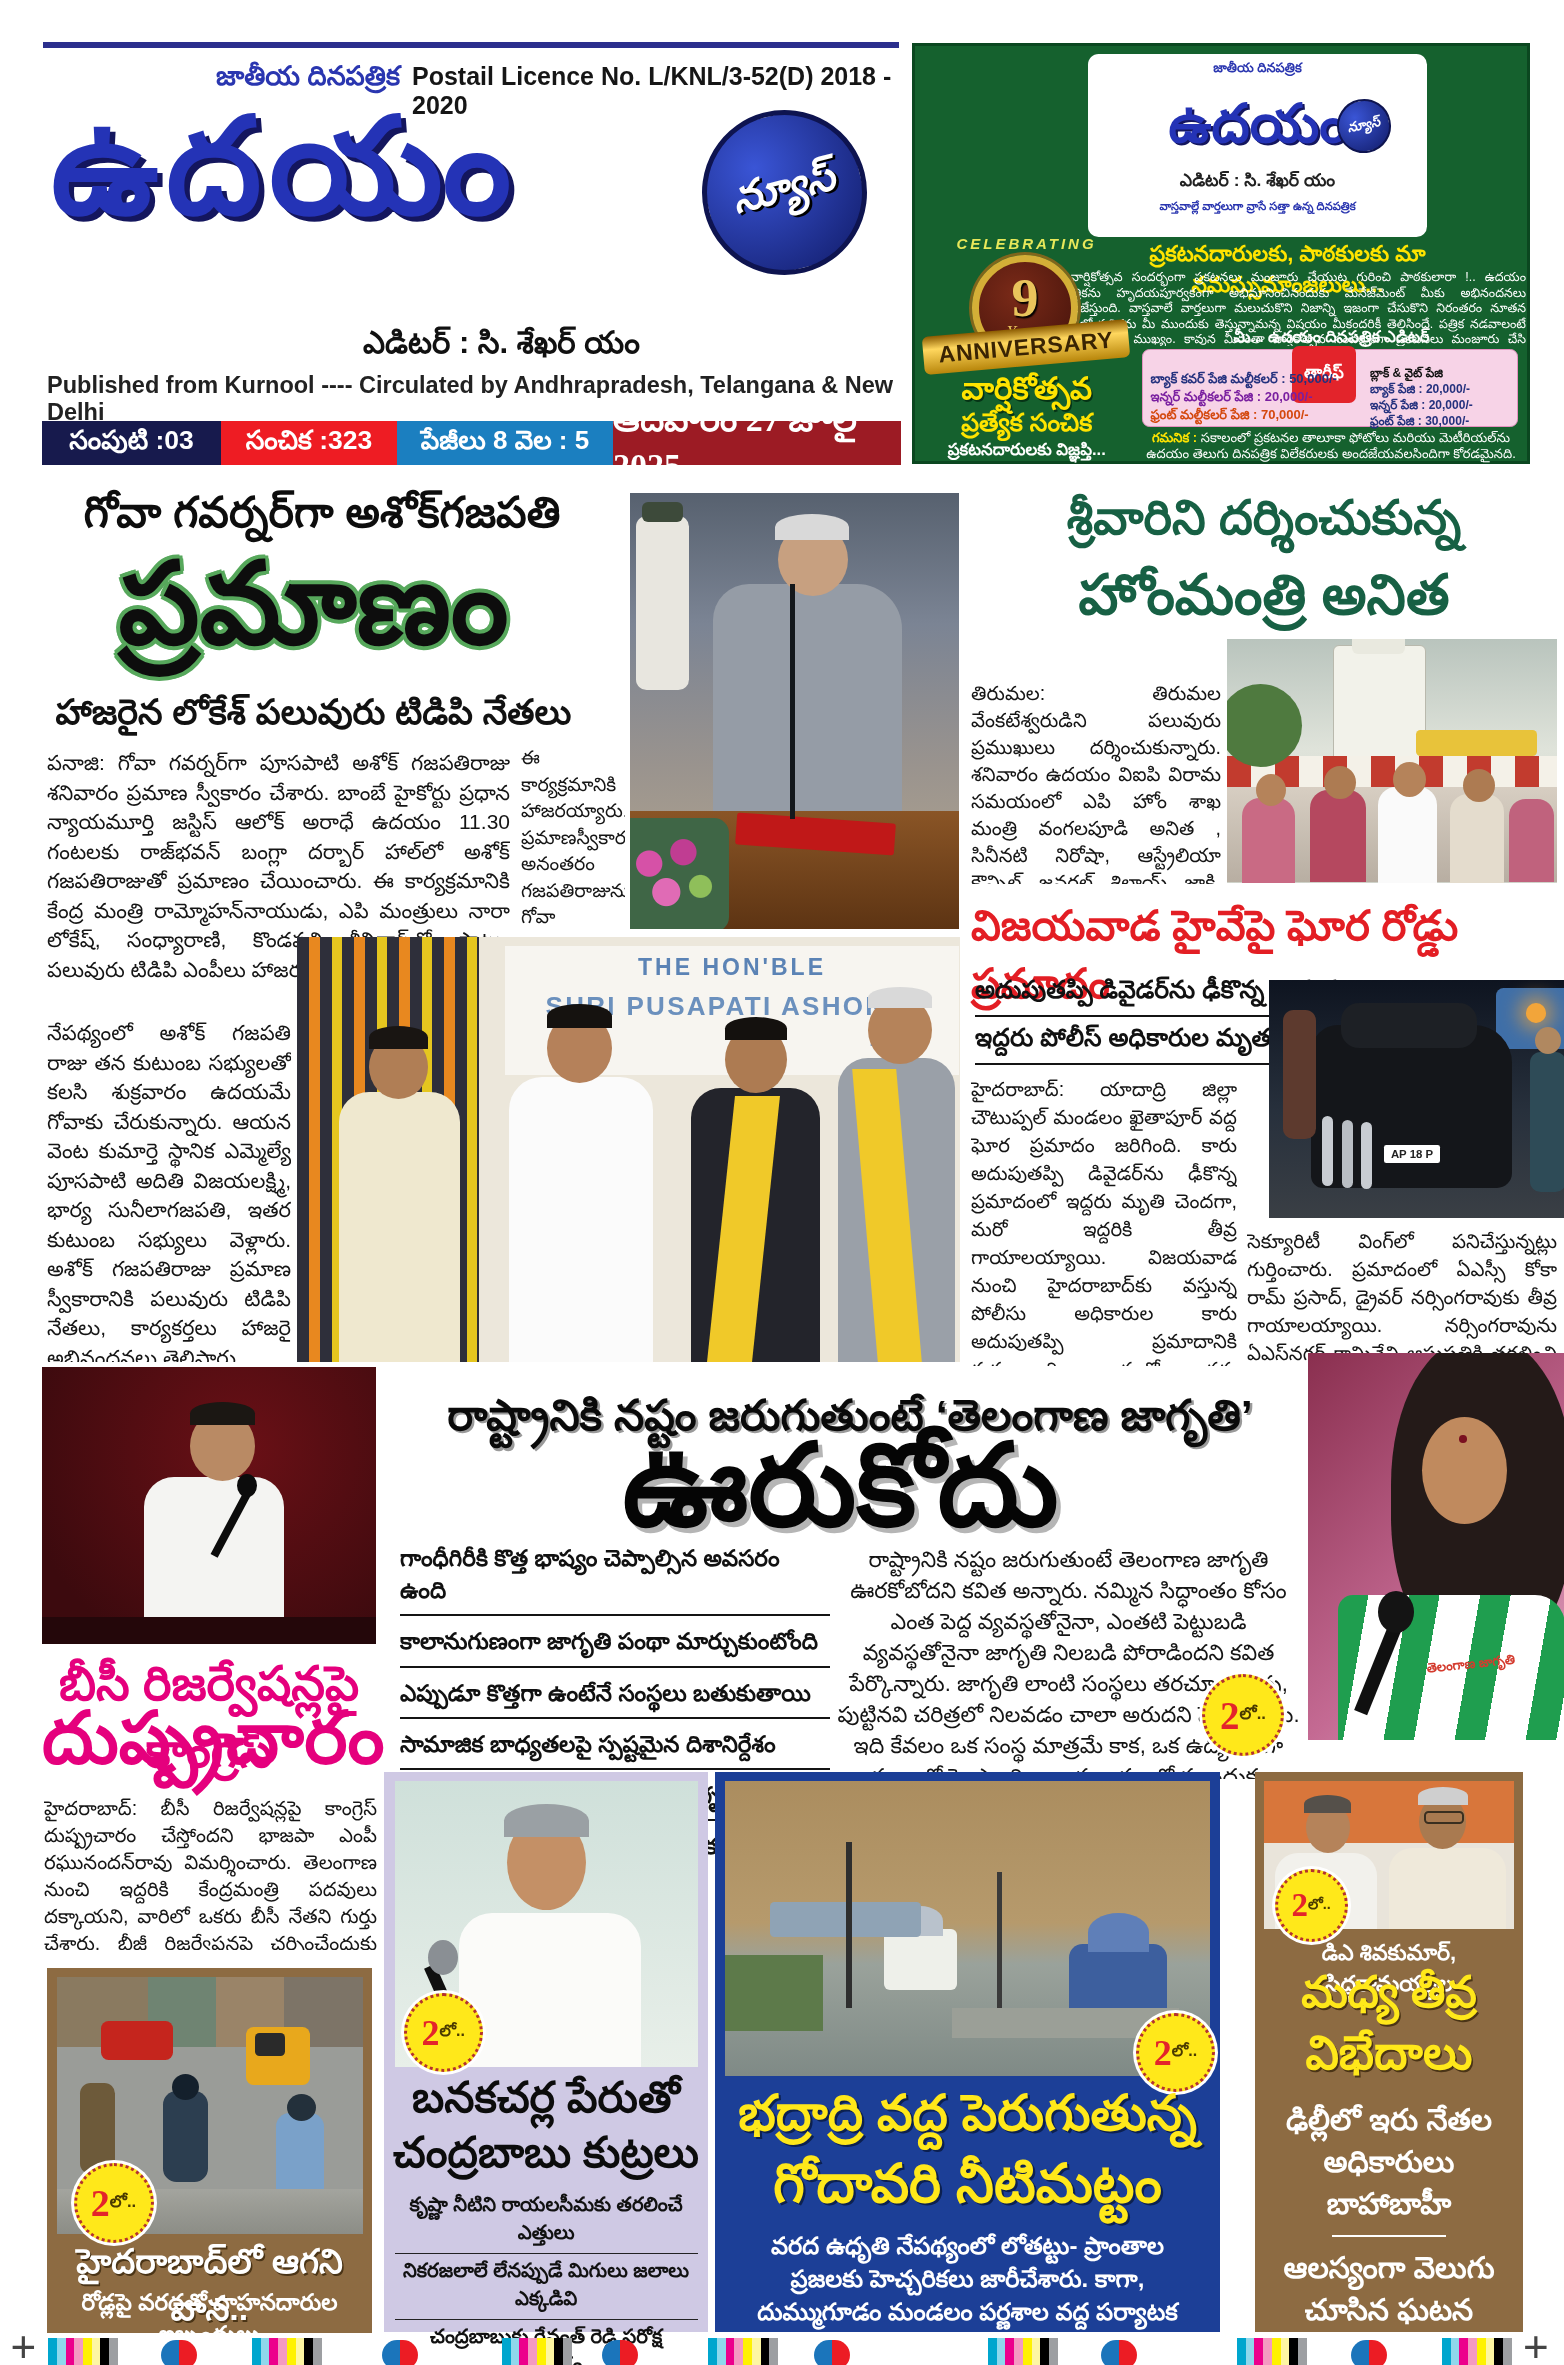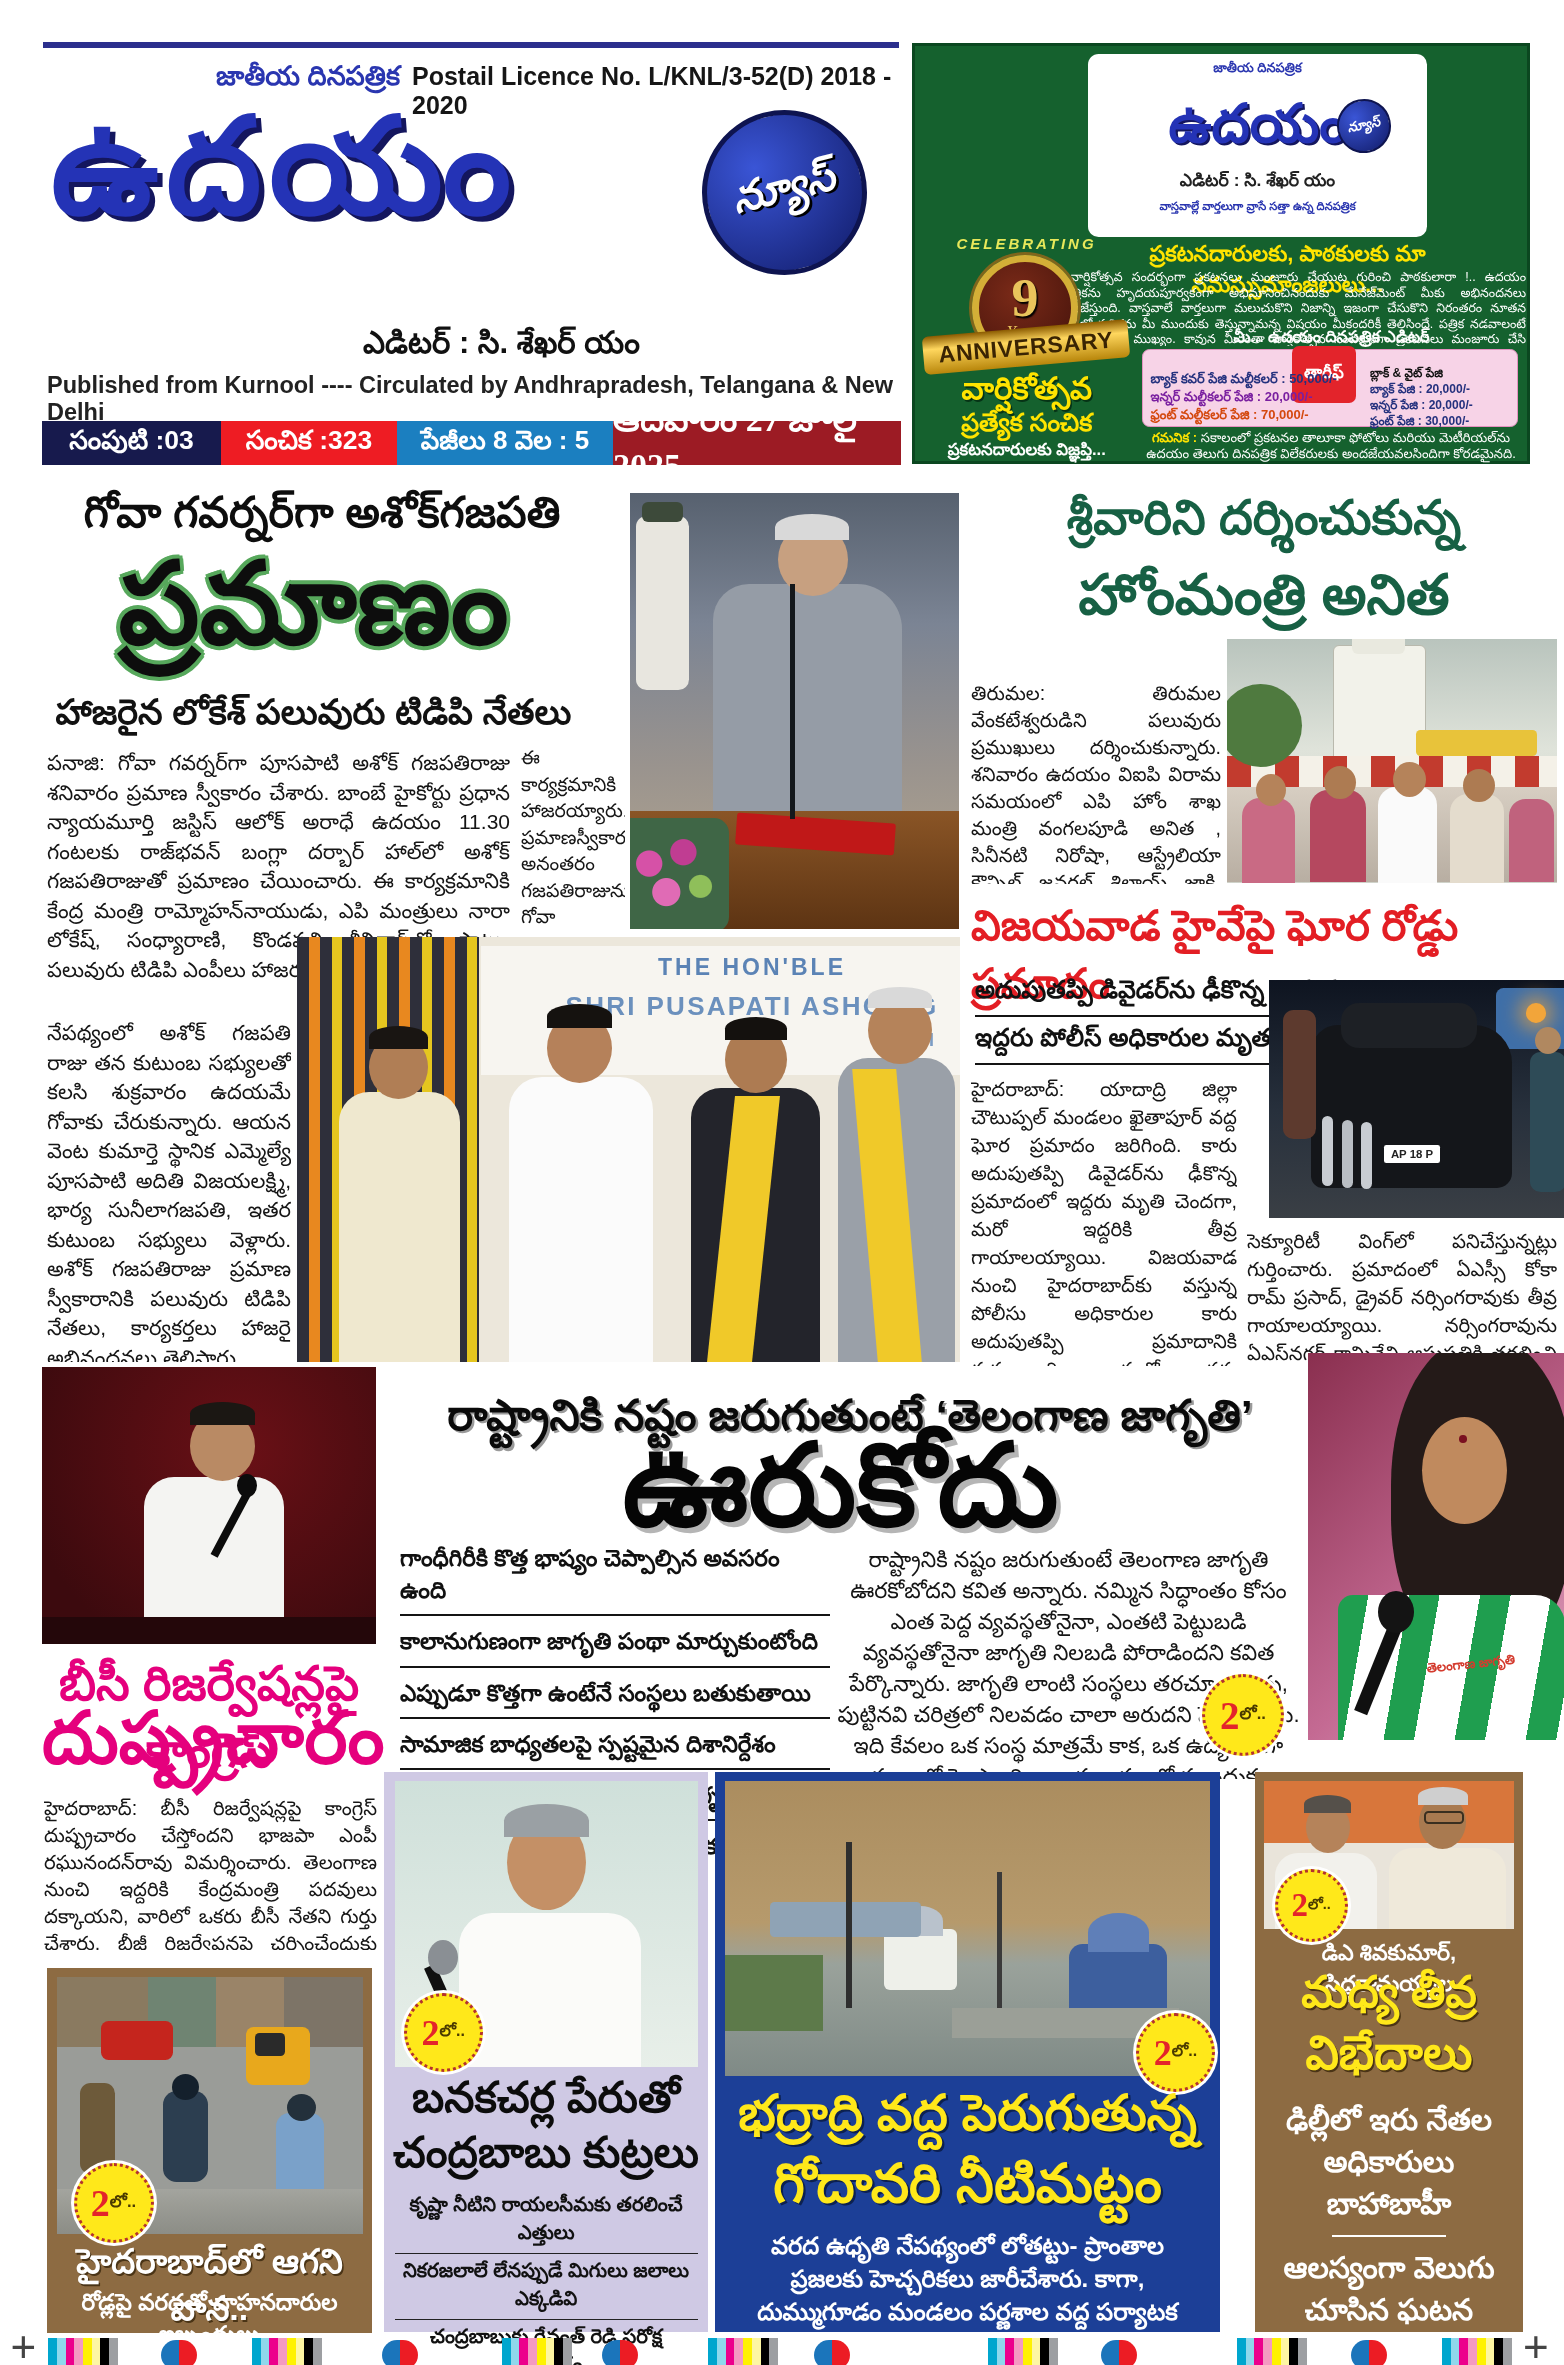--- a/index.html
+++ b/index.html
@@ -128,21 +128,21 @@
     <div class="abs" style="left:-15px;top:325px;width:114px;height:114px;background:radial-gradient(circle at 30% 40%,#d651a7 12%,transparent 13%),radial-gradient(circle at 60% 30%,#c03d92 12%,transparent 13%),radial-gradient(circle at 45% 65%,#e06bb5 14%,transparent 15%),radial-gradient(circle at 75% 60%,#8fbf5a 10%,transparent 11%),#3f6646;border-radius:15px;"></div>
     <div class="abs" style="left:160px;top:91px;width:4.5px;height:235px;background:#14181c;"></div>
   </div>
 
   <div class="abs jt" style="left:47px;top:748px;width:463px;height:265px;font-size:21px;line-height:29.5px;color:#151515;overflow:hidden;">పనాజి: గోవా గవర్నర్‌గా పూసపాటి అశోక్ గజపతిరాజు శనివారం ప్రమాణ స్వీకారం చేశారు. బాంబే హైకోర్టు ప్రధాన న్యాయమూర్తి జస్టిస్ ఆలోక్ అరాధే ఉదయం 11.30 గంటలకు రాజ్‌భవన్ బంగ్లా దర్బార్ హాల్‌లో అశోక్ గజపతిరాజుతో ప్రమాణం చేయించారు. ఈ కార్యక్రమానికి కేంద్ర మంత్రి రామ్మోహన్‌నాయుడు, ఎపి మంత్రులు నారా లోకేష్, సంధ్యారాణి, కొండపల్లి శ్రీనివాస్‌తో పాటు- పలువురు టిడిపి ఎంపీలు హాజరయ్యారు. ప్రమాణ స్వీకారం</div>
   <div class="abs" style="left:521px;top:745px;width:104px;height:186px;font-size:19px;line-height:26.5px;color:#151515;overflow:hidden;">ఈ కార్యక్రమానికి హాజరయ్యారు. ప్రమాణస్వీకారం అనంతరం గజపతిరాజును గోవా అధికారులు పరిచయం చేసుకున్నారు. ముఖ్యమంత్రి ప్రమోద్ సావంత్ స్వయంగా పరిచయం చేశారు. అనంతరం మంత్రి నారా లోకేష్.. గజపతిరాజుకు బోకే ఇచ్చి.. శాలువా కప్పి సన్మానించారు.</div>
   <div class="abs jt" style="left:47px;top:1018px;width:244px;height:344px;font-size:21px;line-height:29.5px;color:#151515;overflow:hidden;">నేపథ్యంలో అశోక్ గజపతి రాజు తన కుటుంబ సభ్యులతో కలసి శుక్రవారం ఉదయమే గోవాకు చేరుకున్నారు. ఆయన వెంట కుమార్తె స్థానిక ఎమ్మెల్యే పూసపాటి అదితి విజయలక్ష్మి, భార్య సునీలాగజపతి, ఇతర కుటుంబ సభ్యులు వెళ్లారు. అశోక్ గజపతిరాజు ప్రమాణ స్వీకారానికి పలువురు టిడిపి నేతలు, కార్యకర్తలు హాజరై అభినందనలు తెలిపారు.</div>
 
   <div class="photo" style="left:297px;top:937px;width:663px;height:425px;background:#ece7db;">
     <div class="abs" style="left:0;top:0;width:182px;height:425px;background:repeating-linear-gradient(90deg,#2e2f3a 0 12px,#e8881f 12px 23px,#2e2f3a 23px 35px,#e5c61f 35px 45px);"></div>
-    <div class="abs c" style="left:184px;top:9px;width:454px;height:129px;background:#f7f5f0;padding-left:44px;">
+    <div class="abs c" style="left:208px;top:9px;width:454px;height:129px;background:#f7f5f0;">
       <div style="color:#5b83b5;font-size:23px;font-weight:bold;letter-spacing:3px;margin-top:7.6px;">THE HON'BLE</div>
       <div style="color:#6b90bd;font-size:26px;font-weight:bold;letter-spacing:2.3px;margin-top:10.6px;">SHRI PUSAPATI ASHOK G</div>
       <div style="color:#7b9cc4;font-size:18px;font-weight:bold;margin-top:7.6px;text-align:right;padding-right:45px;">26TH</div>
     </div>
     <div class="abs" style="left:42px;top:155px;width:121px;height:270px;background:#efe8cf;border-radius:30px 30px 0 0;"></div>
     <div class="abs" style="left:72px;top:98px;width:59px;height:64px;background:#b07e55;border-radius:50%;"></div>
     <div class="abs" style="left:72px;top:89px;width:59px;height:23px;background:#191512;border-radius:50% 50% 0 0;"></div>
     <div class="abs" style="left:212px;top:140px;width:144px;height:285px;background:#fbfbfb;border-radius:33px 33px 0 0;"></div>
     <div class="abs" style="left:250px;top:76px;width:65px;height:70px;background:#b5815a;border-radius:50%;"></div>
     <div class="abs" style="left:250px;top:67px;width:65px;height:24px;background:#15120f;border-radius:50% 50% 0 0;"></div>

